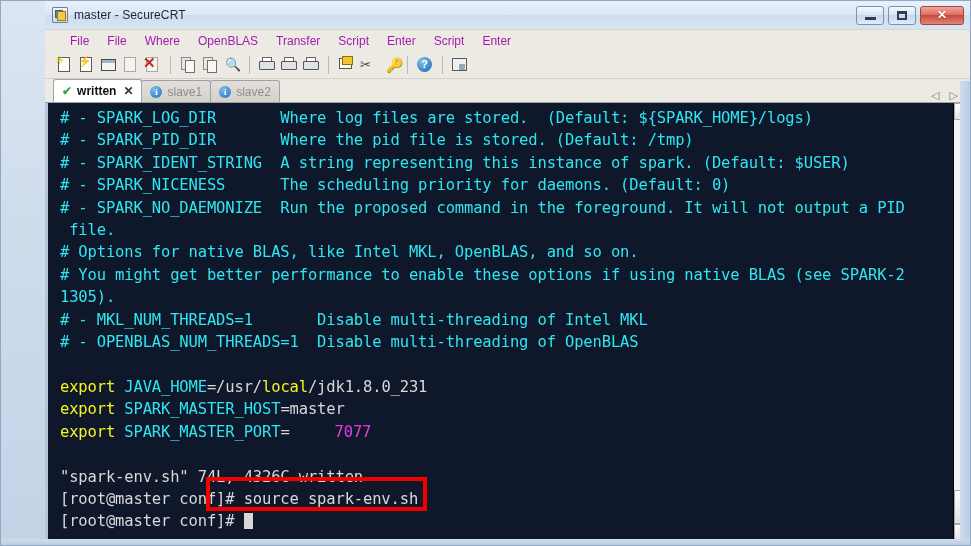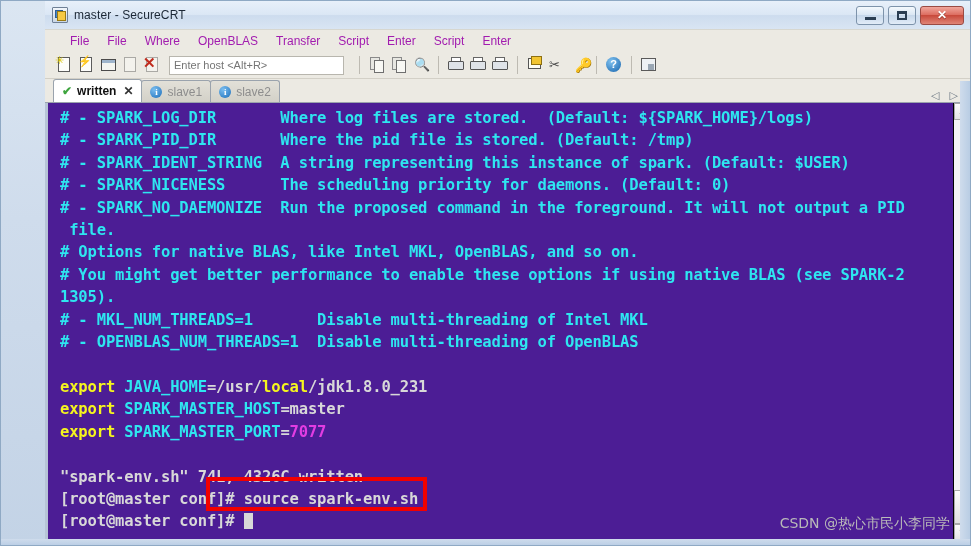--- a/index.html
+++ b/index.html
@@ -147,34 +147,33 @@
   
   .term-wrap {
     position:relative;
     height: 438px;
     background:#000;
     border-left:3px solid #b6c4d6;
     display:flex;
   }
   .term {
     flex:1;
-    background:#4c1d95;
+    background:#0f172a;
     padding: 4px 0 0 12px;
     font-family:"DejaVu Sans Mono","Liberation Mono",monospace;
     font-size: 15.5px;
     line-height: 22.4px;
     color:#d6d6d6;
     white-space: pre;
     overflow:hidden;
     letter-spacing: -0.15px;
-    font-weight: bold;
   }
   .cy { color:#2ee6f0; }
   .ye { color:#f5f51e; }
-  .mg { color:#e23de2; }
+  .mg { color:#e23de2;margin-left:45px; }
   .wh { color:#d8d8d8; }
   .cursor {
     display:inline-block; width:9px; height:16px; background:#d8d8d8;
     vertical-align:-3px;
   }
 
   
   .term-scroll {
     width:17px; background:#f0f0f0; border-left:1px solid #000;
     display:flex; flex-direction:column; align-items:stretch;
@@ -264,21 +263,20 @@
         <span class="ic-win"></span>
       </div>
     <div class="tb-icon">
         <span class="ic-doc" style="opacity:.45"></span>
       </div>
     <div class="tb-icon">
         <span class="ic-doc" style="opacity:.45"></span>
         <span class="ic-redx">✕</span>
       </div>
 
-    <input class="host-input" placeholder="Enter host &lt;Alt+R&gt;" style="">
 
     <div class="tb-sep"></div>
 
     <div class="tb-icon">
         <span class="ic-copy1"></span>
         <span class="ic-copy2"></span>
       </div>
     <div class="tb-icon">
         <span class="ic-copy1"></span>
         <span class="ic-copy2"></span>
@@ -357,15 +355,14 @@
       </div>
       <div class="sb-btn">▼</div>
     </div>
   </div>
 
   <div class="outer-right"></div>
   <div class="statusstrip"></div>
 
   <div class="red-box"></div>
 
-  <div class="watermark">CSDN @热心市民小李同学</div>
 
 </div>
 
 </body></html>

